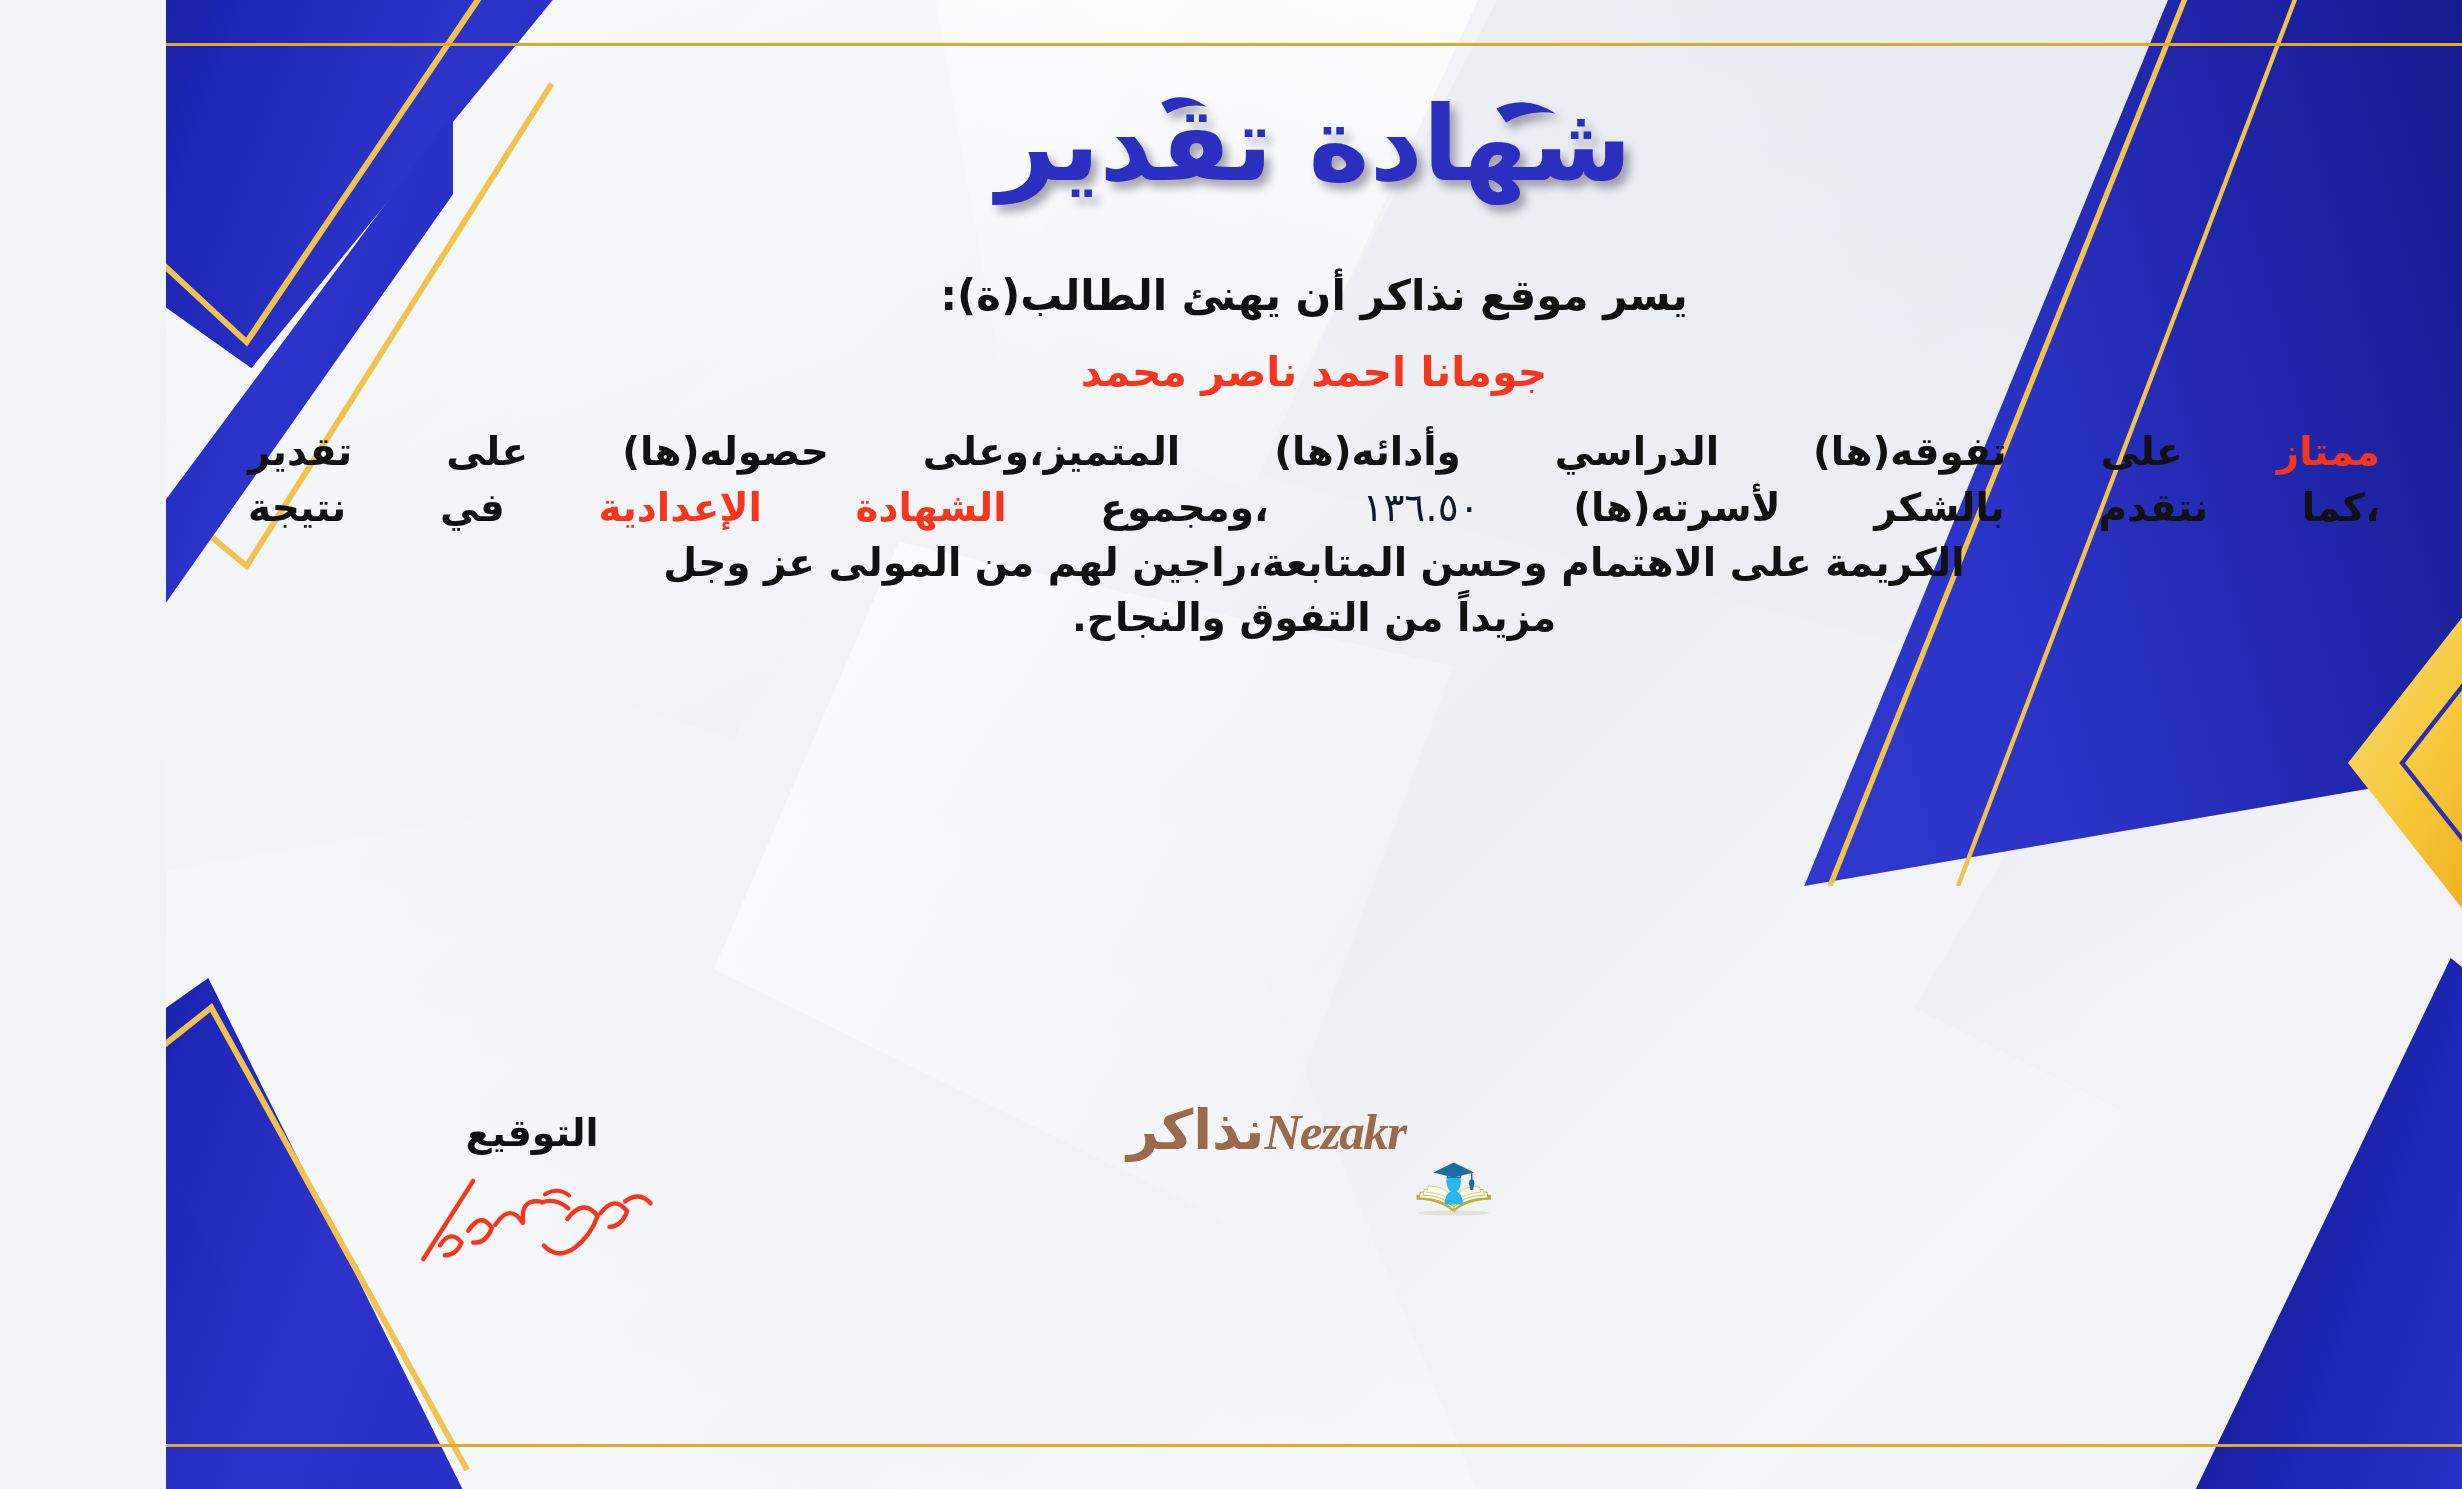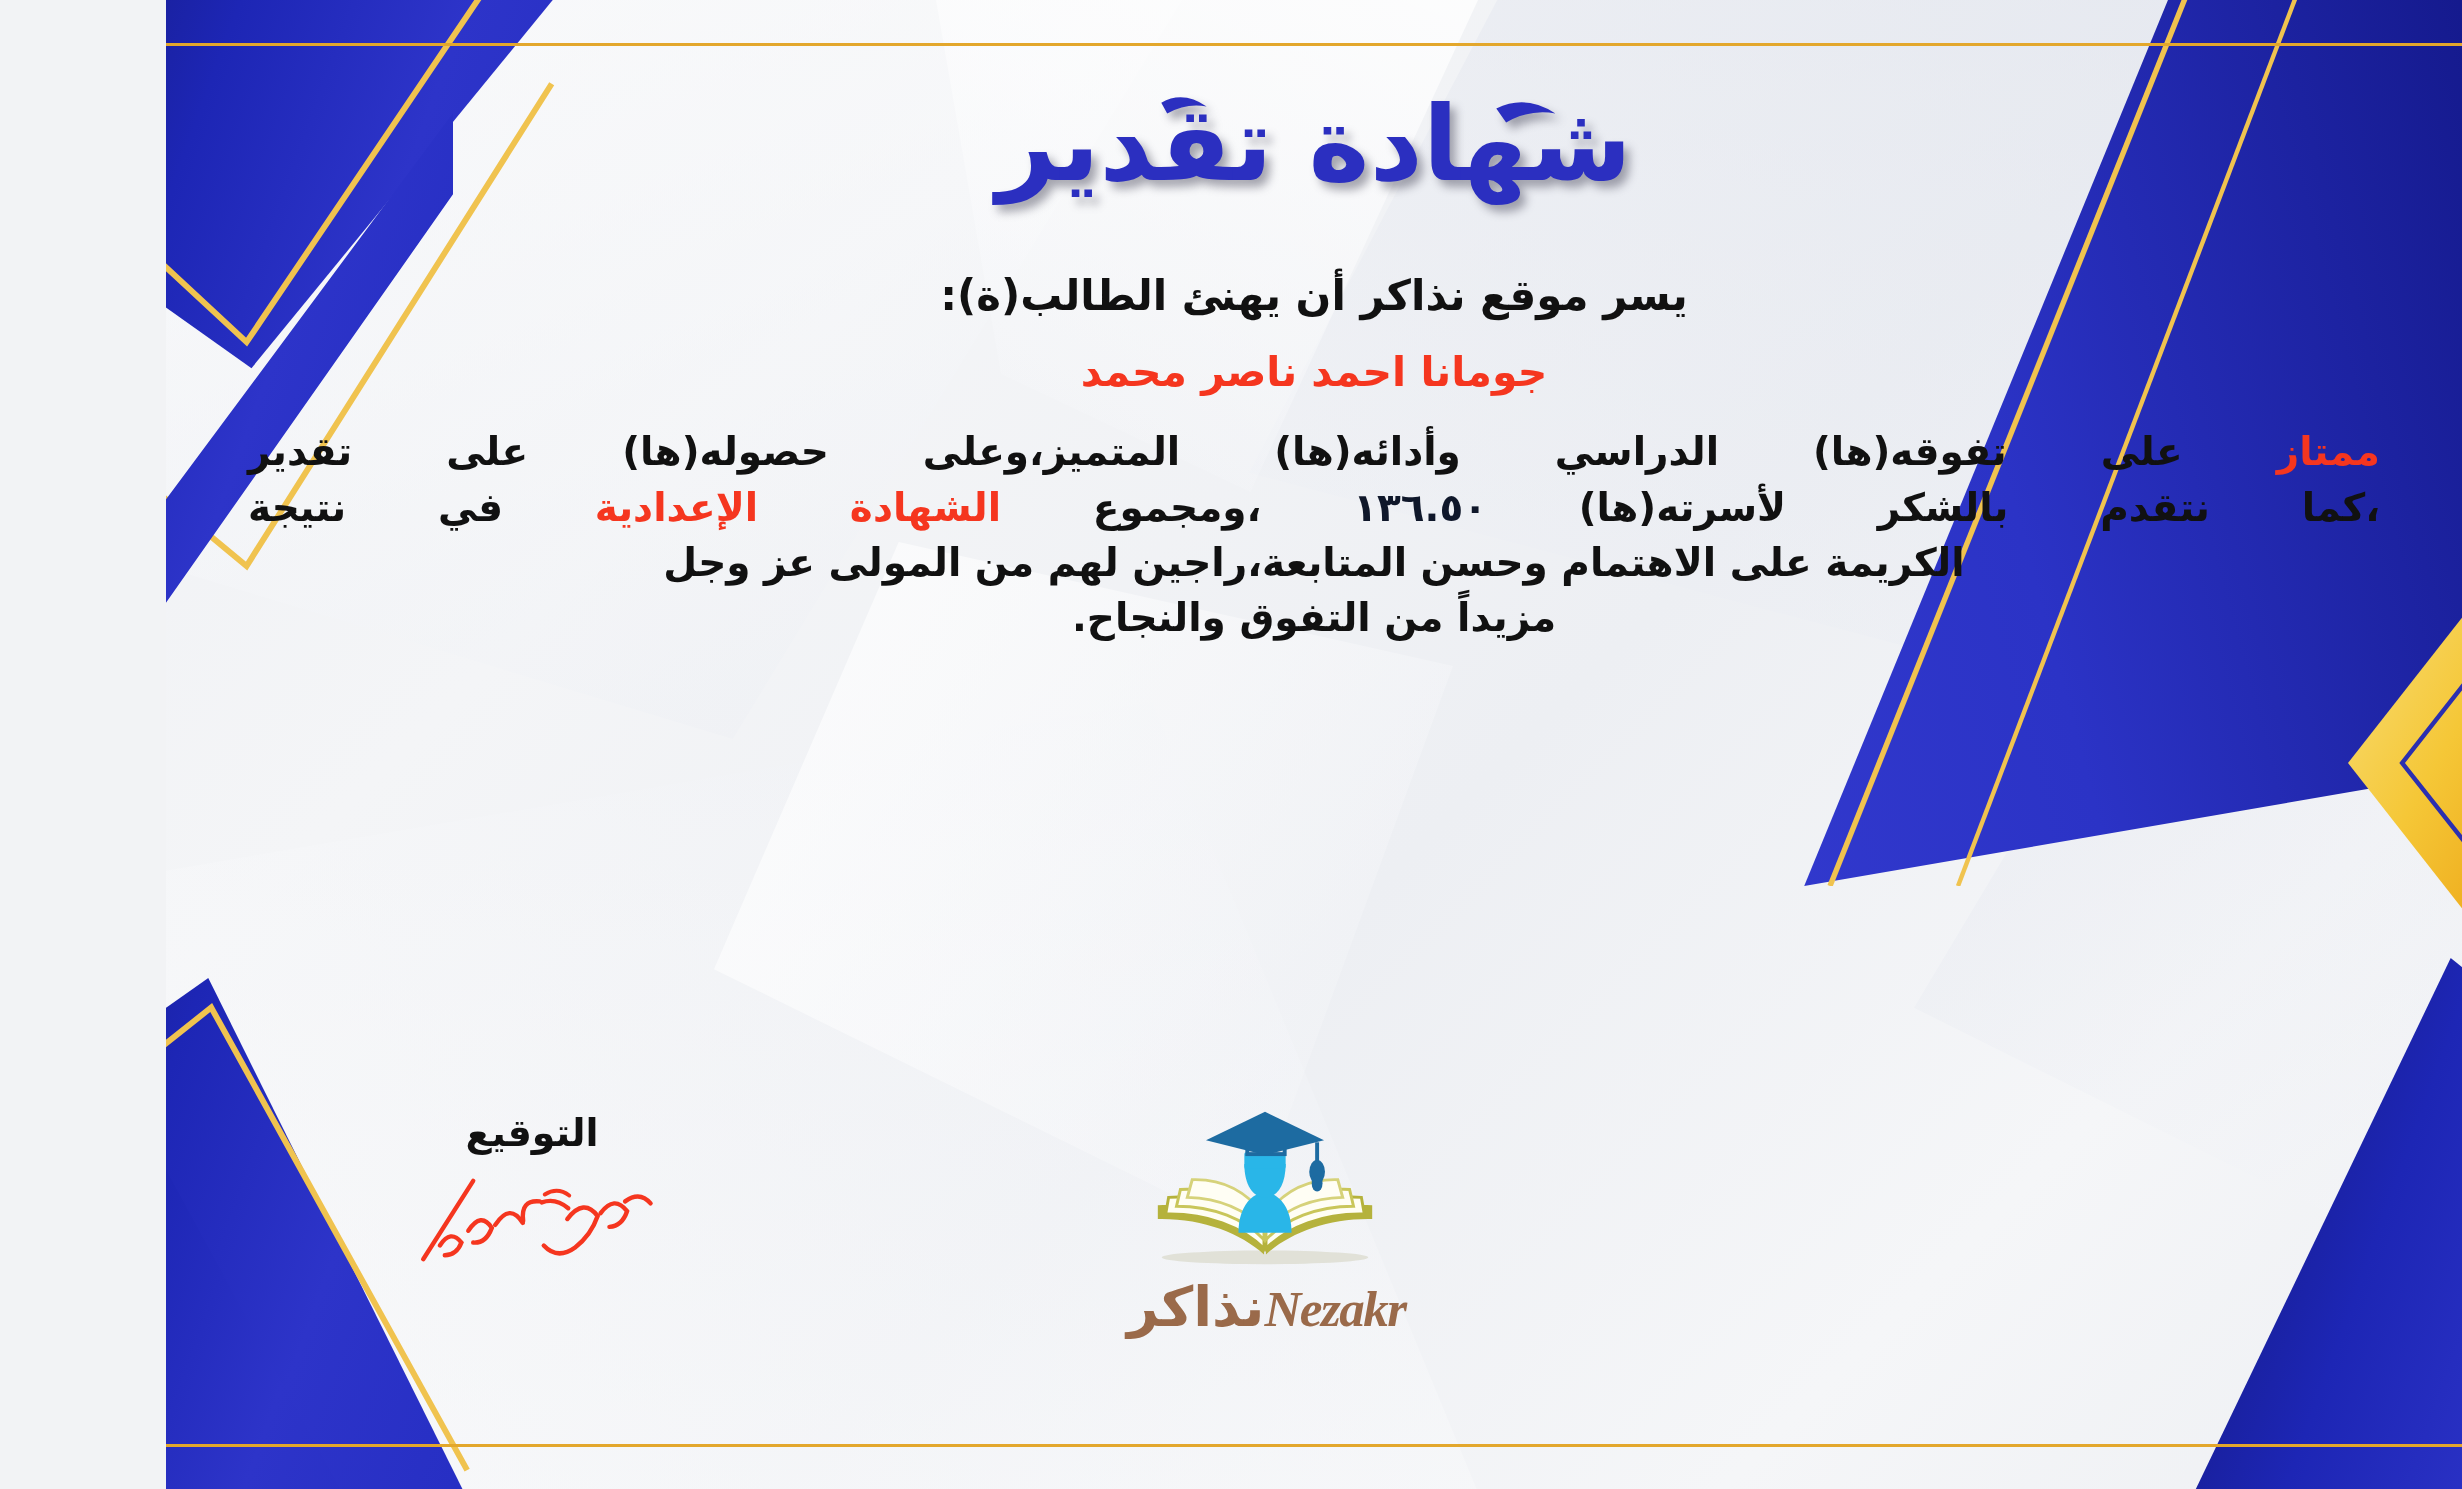--- a/index.html
+++ b/index.html
@@ -75,30 +75,30 @@
          letter-spacing:0;direction:rtl;}
 
   .student{margin-top:27.6px;font-size:41px;color:#f5361f;font-weight:700;direction:rtl;}
 
   .body-block{margin-top:28.6px;width:2132px;direction:rtl;text-align:center;
               font-size:39px;color:#111;font-weight:600;line-height:1.42;}
   .body-line{display:block;white-space:nowrap;}
   .ln1{text-align:justify;text-align-last:justify;white-space:normal;}
   .ln2{text-align:justify;text-align-last:justify;white-space:normal;}
   .hl{color:#f5361f;font-weight:700;}
-  .num{color:#0f172a;font-weight:700;}
+  .num{color:#0f172a;font-weight:400;}
 
   .footer{position:absolute;bottom:74px;left:0;right:0;height:305px;}
   .sign-zone{position:absolute;right:auto;left:345px;top:0;width:374px;text-align:center;}
   .sign-label{font-size:38px;color:#111;font-weight:600;direction:rtl;}
   .sign-mark{margin-top:14.8px;height:103px;display:flex;align-items:center;justify-content:center;}
   .sign-mark svg{display:block;}
 
   .logo-zone{position:absolute;left:50%;transform:translateX(-50%);top:-9.8px;
-             width:374px;display:flex;flex-direction:column;align-items:flex-end;}
+             width:374px;display:flex;flex-direction:row;align-items:flex-start;}
   .logo-mark{width:276px;height:177px;}
   .logo-word{margin-top:-3px;display:flex;align-items:baseline;justify-content:center;gap:0px;}
   .logo-ar{font-size:55px;color:#9a6a4a;font-weight:700;direction:rtl;letter-spacing:-1px;}
   .logo-en{font-size:51px;color:#9a6a4a;font-weight:700;font-style:italic;
            font-family:"Liberation Serif",serif;letter-spacing:-1.5px;}
 </style>
 </head>
 <body>
 
 <div class="stage">

